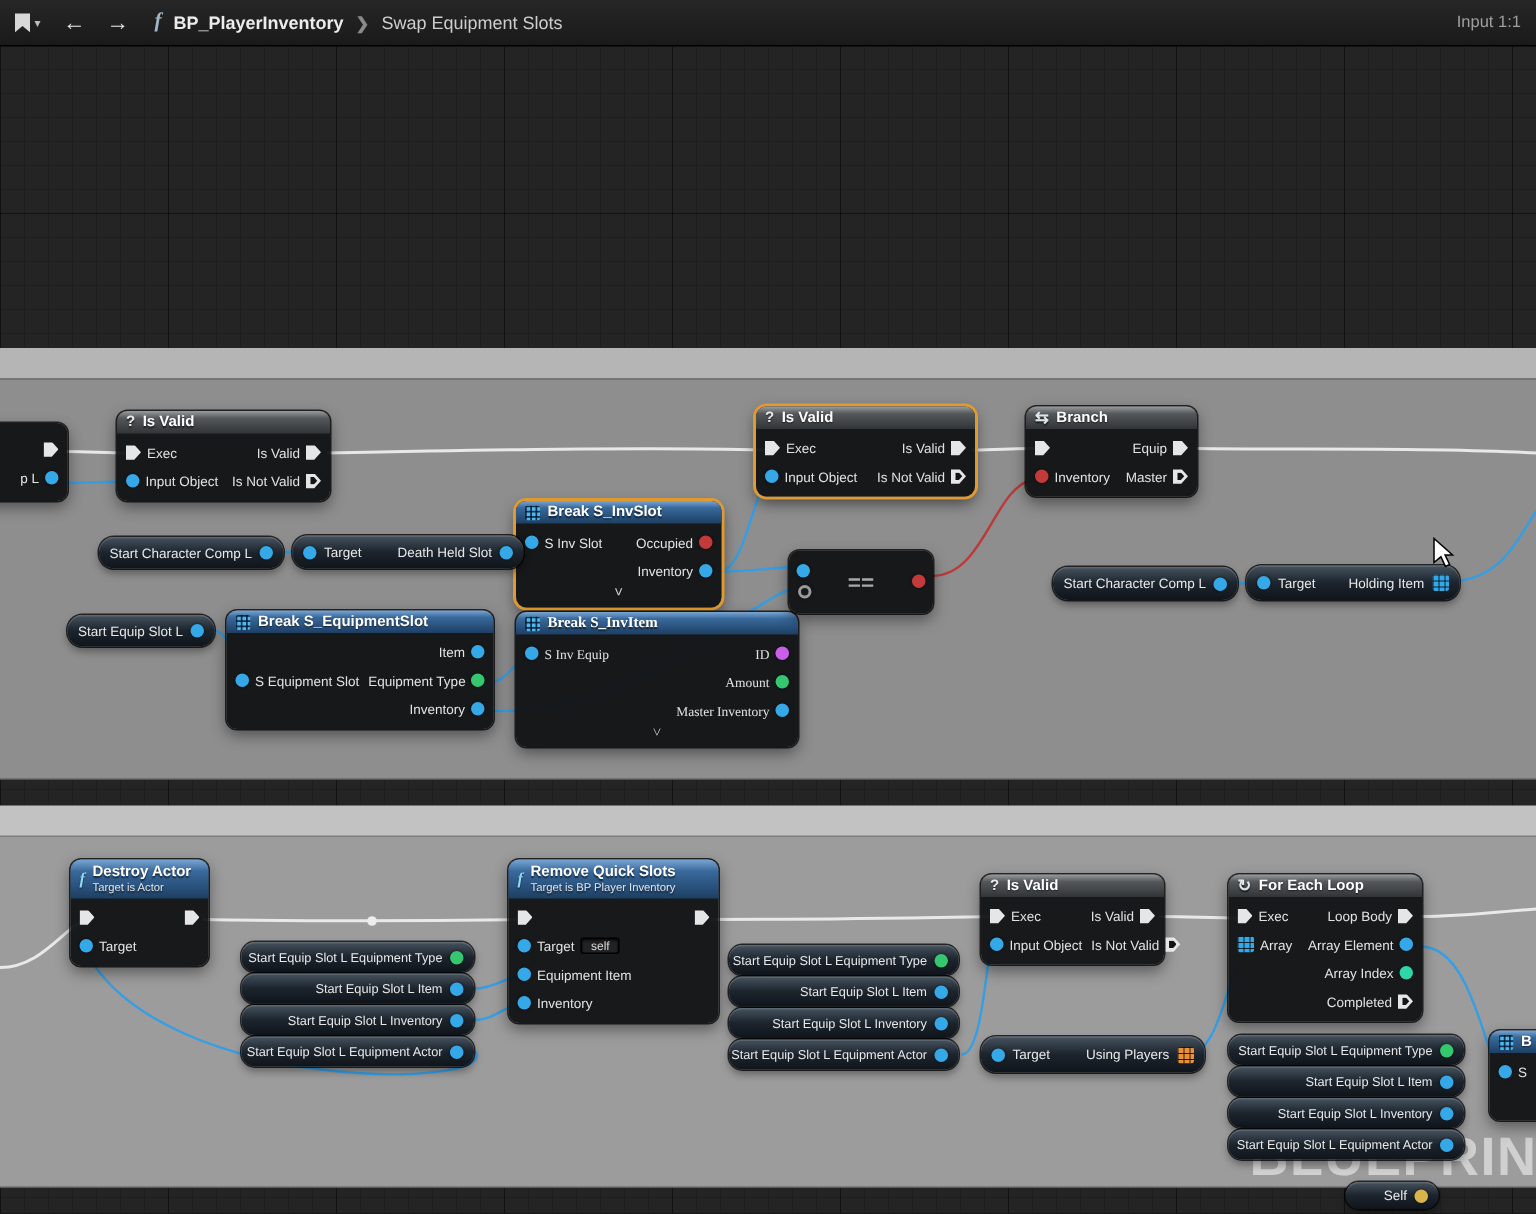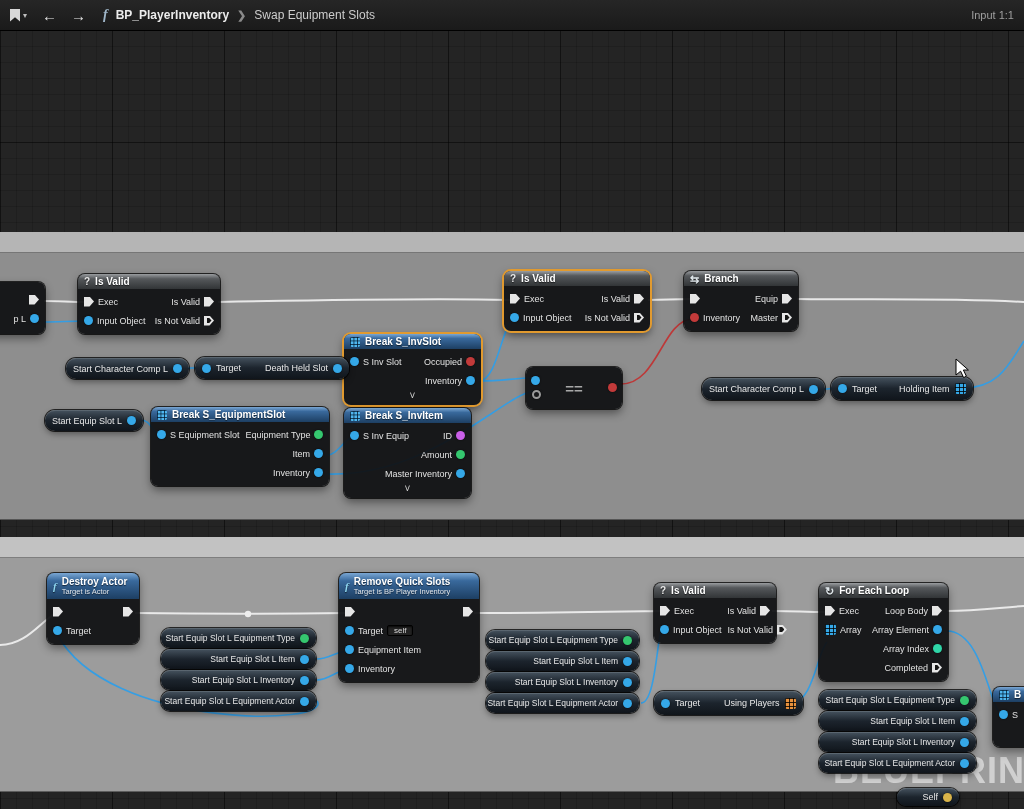--- a/index.html
+++ b/index.html
@@ -274,47 +274,47 @@
     </div>
   </div>
 
   <div class="node" style="left:151px;top:407px;width:178px;">
     <div class="nhdr hb">
       <span class="sicon"></span>
       <span class="ttl">Break S_EquipmentSlot</span>
     </div>
     <div class="nbody">
       <div class="prow">
+        <span class="side"></span>
+        <span class="side">
+            <span class="plabel">Item</span>
+            <span class="cpin c-blue"></span>
+          </span>
+      </div>
+      <div class="prow">
         <span class="side">
             <span class="cpin c-blue"></span>
             <span class="plabel">S Equipment Slot</span>
           </span>
         <span class="side">
             <span class="plabel">Equipment Type</span>
             <span class="cpin c-green"></span>
           </span>
       </div>
       <div class="prow">
         <span class="side"></span>
         <span class="side">
-            <span class="plabel">Item</span>
-            <span class="cpin c-blue"></span>
-          </span>
-      </div>
-      <div class="prow">
-        <span class="side"></span>
-        <span class="side">
             <span class="plabel">Inventory</span>
             <span class="cpin c-blue"></span>
           </span>
       </div>
     </div>
   </div>
 
-  <div class="node" style="left:344px;top:408px;width:127px;">
+  <div class="node" style="left:344px;top:408px;width:188px;font-family:Liberation Serif, serif;">
     <div class="nhdr hb">
       <span class="sicon"></span>
       <span class="ttl">Break S_InvItem</span>
     </div>
     <div class="nbody">
       <div class="prow">
         <span class="side">
             <span class="cpin c-blue"></span>
             <span class="plabel">S Inv Equip</span>
           </span>

